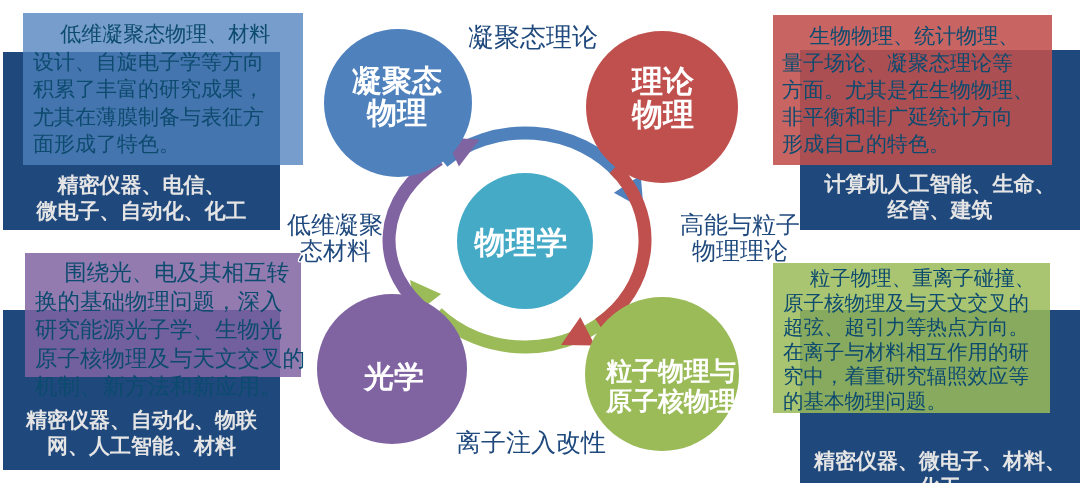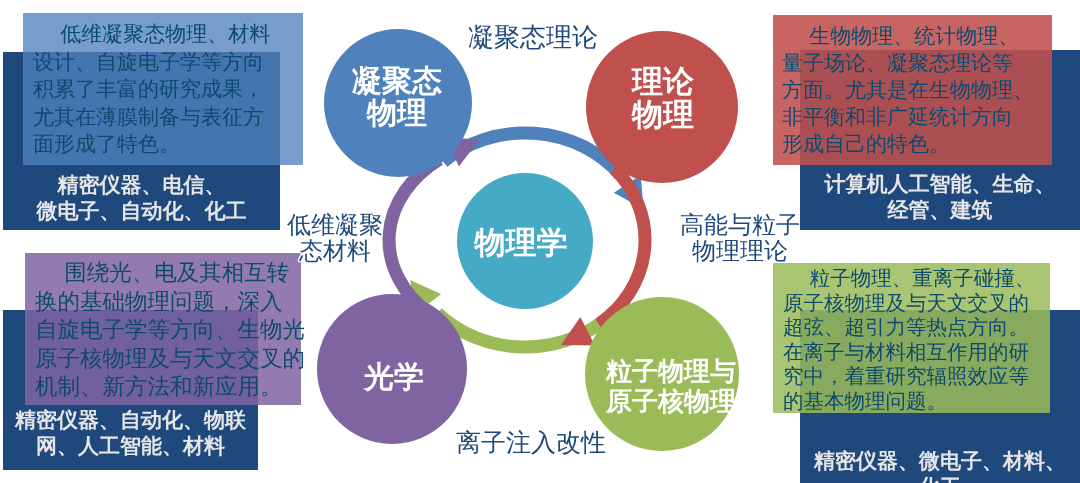--- a/index.html
+++ b/index.html
@@ -19,23 +19,23 @@
   .tl-dark{left:3px;top:52px;width:277px;height:178px;}
   .tl-dark .fields{padding-bottom:6px;}
   .tl-lite{left:23px;top:13px;width:280px;height:152px;background:var(--blue-overlay);}
   .tl-lite .para{padding:7px 10px;font-size:21px;line-height:27.5px;}
 
   .tr-lite{left:773px;top:15px;width:279px;height:150px;background:var(--red-overlay);}
   .tr-lite .para{padding:7px 9px;font-size:21px;line-height:27px;}
   .tr-dark{left:800px;top:50px;width:280px;height:180px;}
   .tr-dark .fields{padding-bottom:7px;}
 
-  .bl-lite{left:25px;top:253px;width:276px;height:152px;background:var(--purple-overlay);}
+  .bl-lite{left:25px;top:253px;width:276px;height:124px;background:var(--purple-overlay);}
   .bl-lite .para{padding:6px 10px;font-size:22.5px;line-height:28.5px;}
-  .bl-dark{left:3px;top:310px;width:255px;height:160px;}
+  .bl-dark{left:3px;top:310px;width:277px;height:160px;}
   .bl-dark .fields{padding-bottom:11px;}
 
   .br-lite{left:773px;top:263px;width:277px;height:150px;background:var(--green-overlay);}
   .br-lite .para{padding:3px 10px;font-size:20.5px;line-height:24.5px;}
   .br-dark{left:800px;top:310px;width:280px;height:196px;}
   .br-dark .fields{padding-bottom:6px;}
 
   
   .ringlabel{position:absolute;color:var(--dark-blue);font-weight:normal;text-align:center;z-index:3;
              text-shadow:-1px 0 #fff,1px 0 #fff,0 -1px #fff,0 1px #fff,1px 1px #fff,-1px -1px #fff,1px -1px #fff,-1px 1px #fff;}
@@ -114,21 +114,21 @@
   <div class="darkbox bl-dark">
     <div class="fields">
       <div>精密仪器、自动化、物联</div>
       <div>网、人工智能、材料</div>
     </div>
   </div>
   <div class="litebox bl-lite">
     <div class="para">
       <div class="pline indent">围绕光、电及其相互转</div>
       <div class="pline">换的基础物理问题，深入</div>
-      <div class="pline">自旋电子学等方向、生物光</div>
+      <div class="pline">研究能源光子学、生物光</div>
       <div class="pline">原子核物理及与天文交叉的</div>
       <div class="pline">机制、新方法和新应用。</div>
       <div class="pline"></div>
     </div>
   </div>
 
   <div class="darkbox br-dark">
     <div class="fields">
       <div>精密仪器、微电子、材料、</div>
       <div>化工</div>

